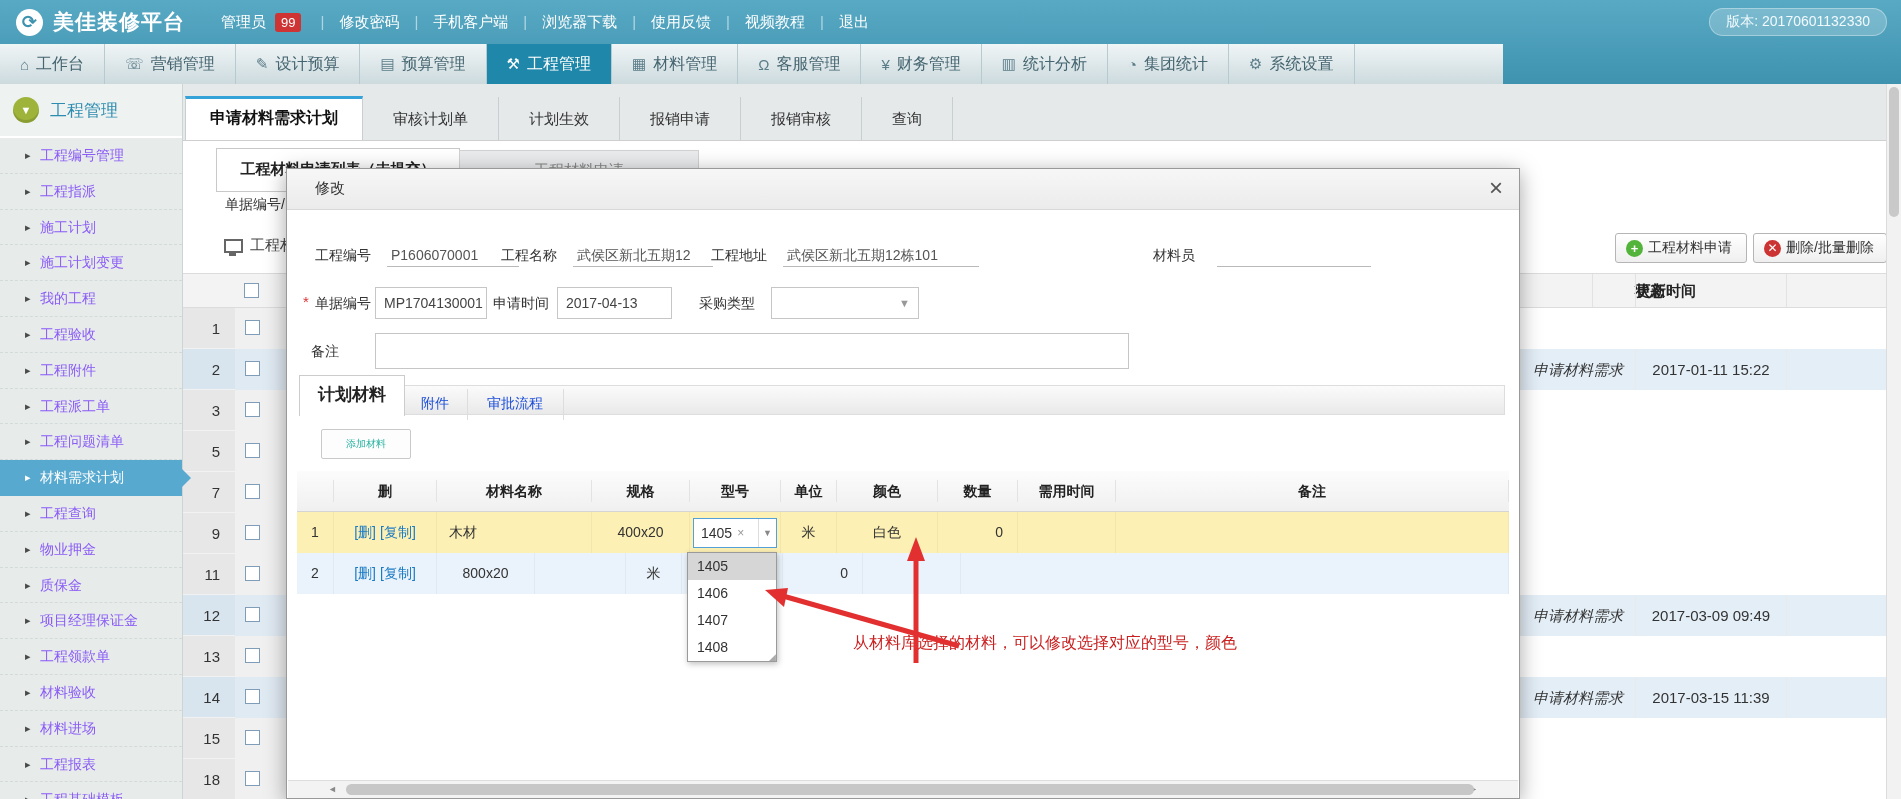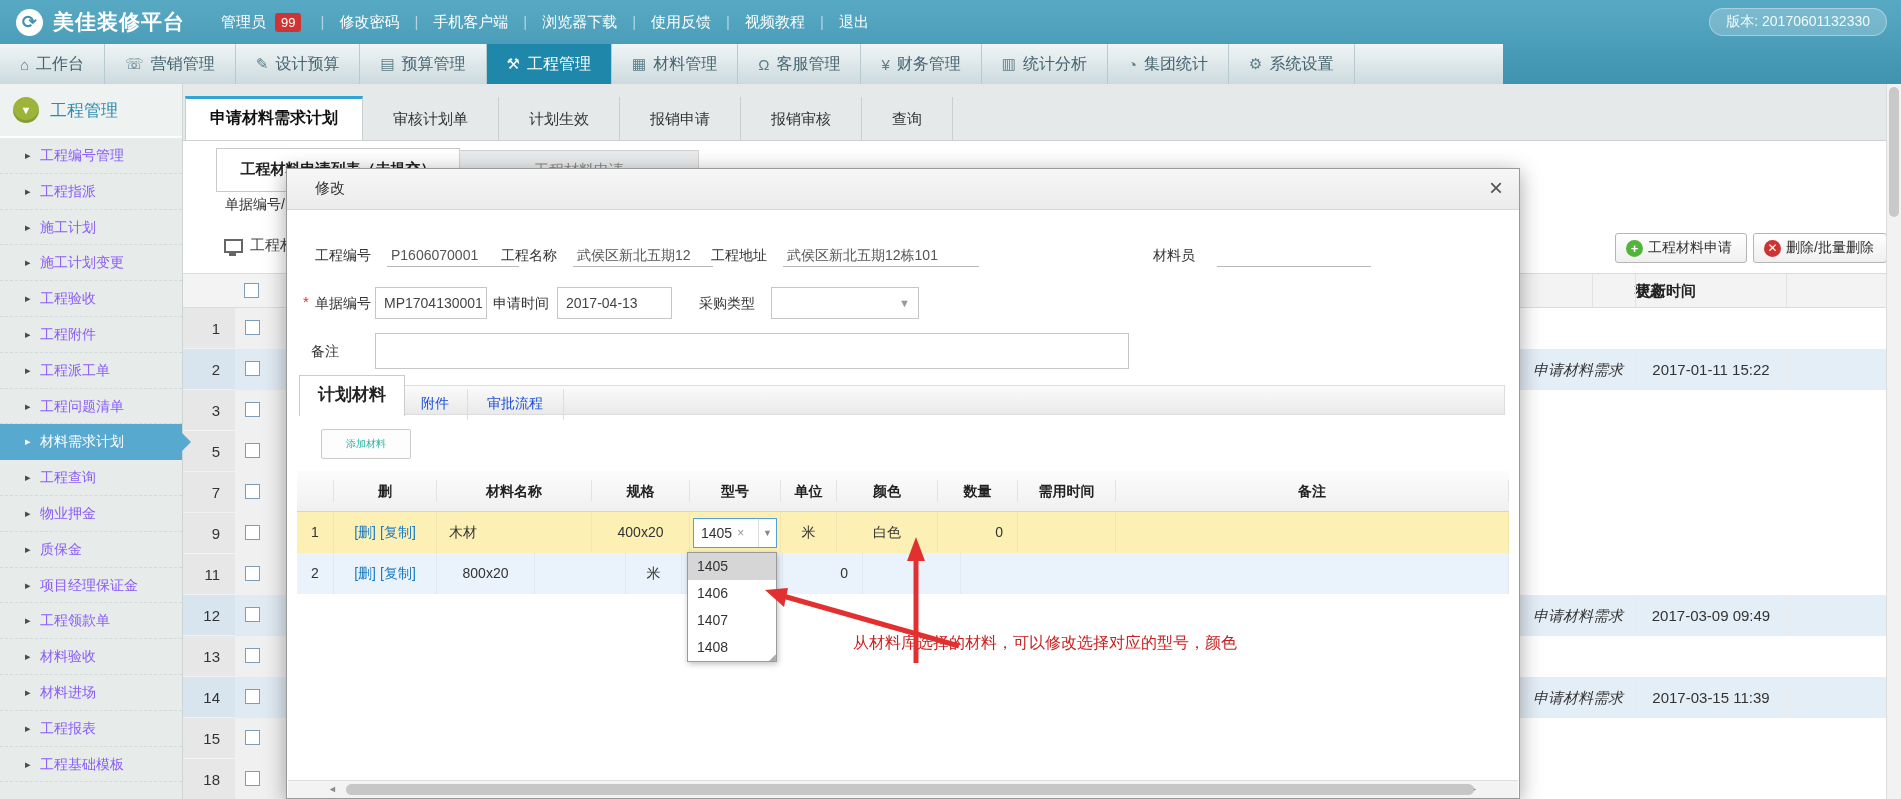--- a/index.html
+++ b/index.html
@@ -178,20 +178,21 @@
 
   <div class="sidebar">
     <div class="side-head">
       <span class="sico">▼</span>
       <span class="stitle">工程管理</span>
     </div>
     <div class="side-item">工程编号管理</div>
     <div class="side-item">工程指派</div>
     <div class="side-item">施工计划</div>
     <div class="side-item">施工计划变更</div>
+    <div class="side-item">我的工程</div>
     <div class="side-item">工程验收</div>
     <div class="side-item">工程附件</div>
     <div class="side-item">工程派工单</div>
     <div class="side-item">工程问题清单</div>
     <div class="side-item active">材料需求计划</div>
     <div class="side-item">工程查询</div>
     <div class="side-item">物业押金</div>
     <div class="side-item">质保金</div>
     <div class="side-item">项目经理保证金</div>
     <div class="side-item">工程领款单</div>

